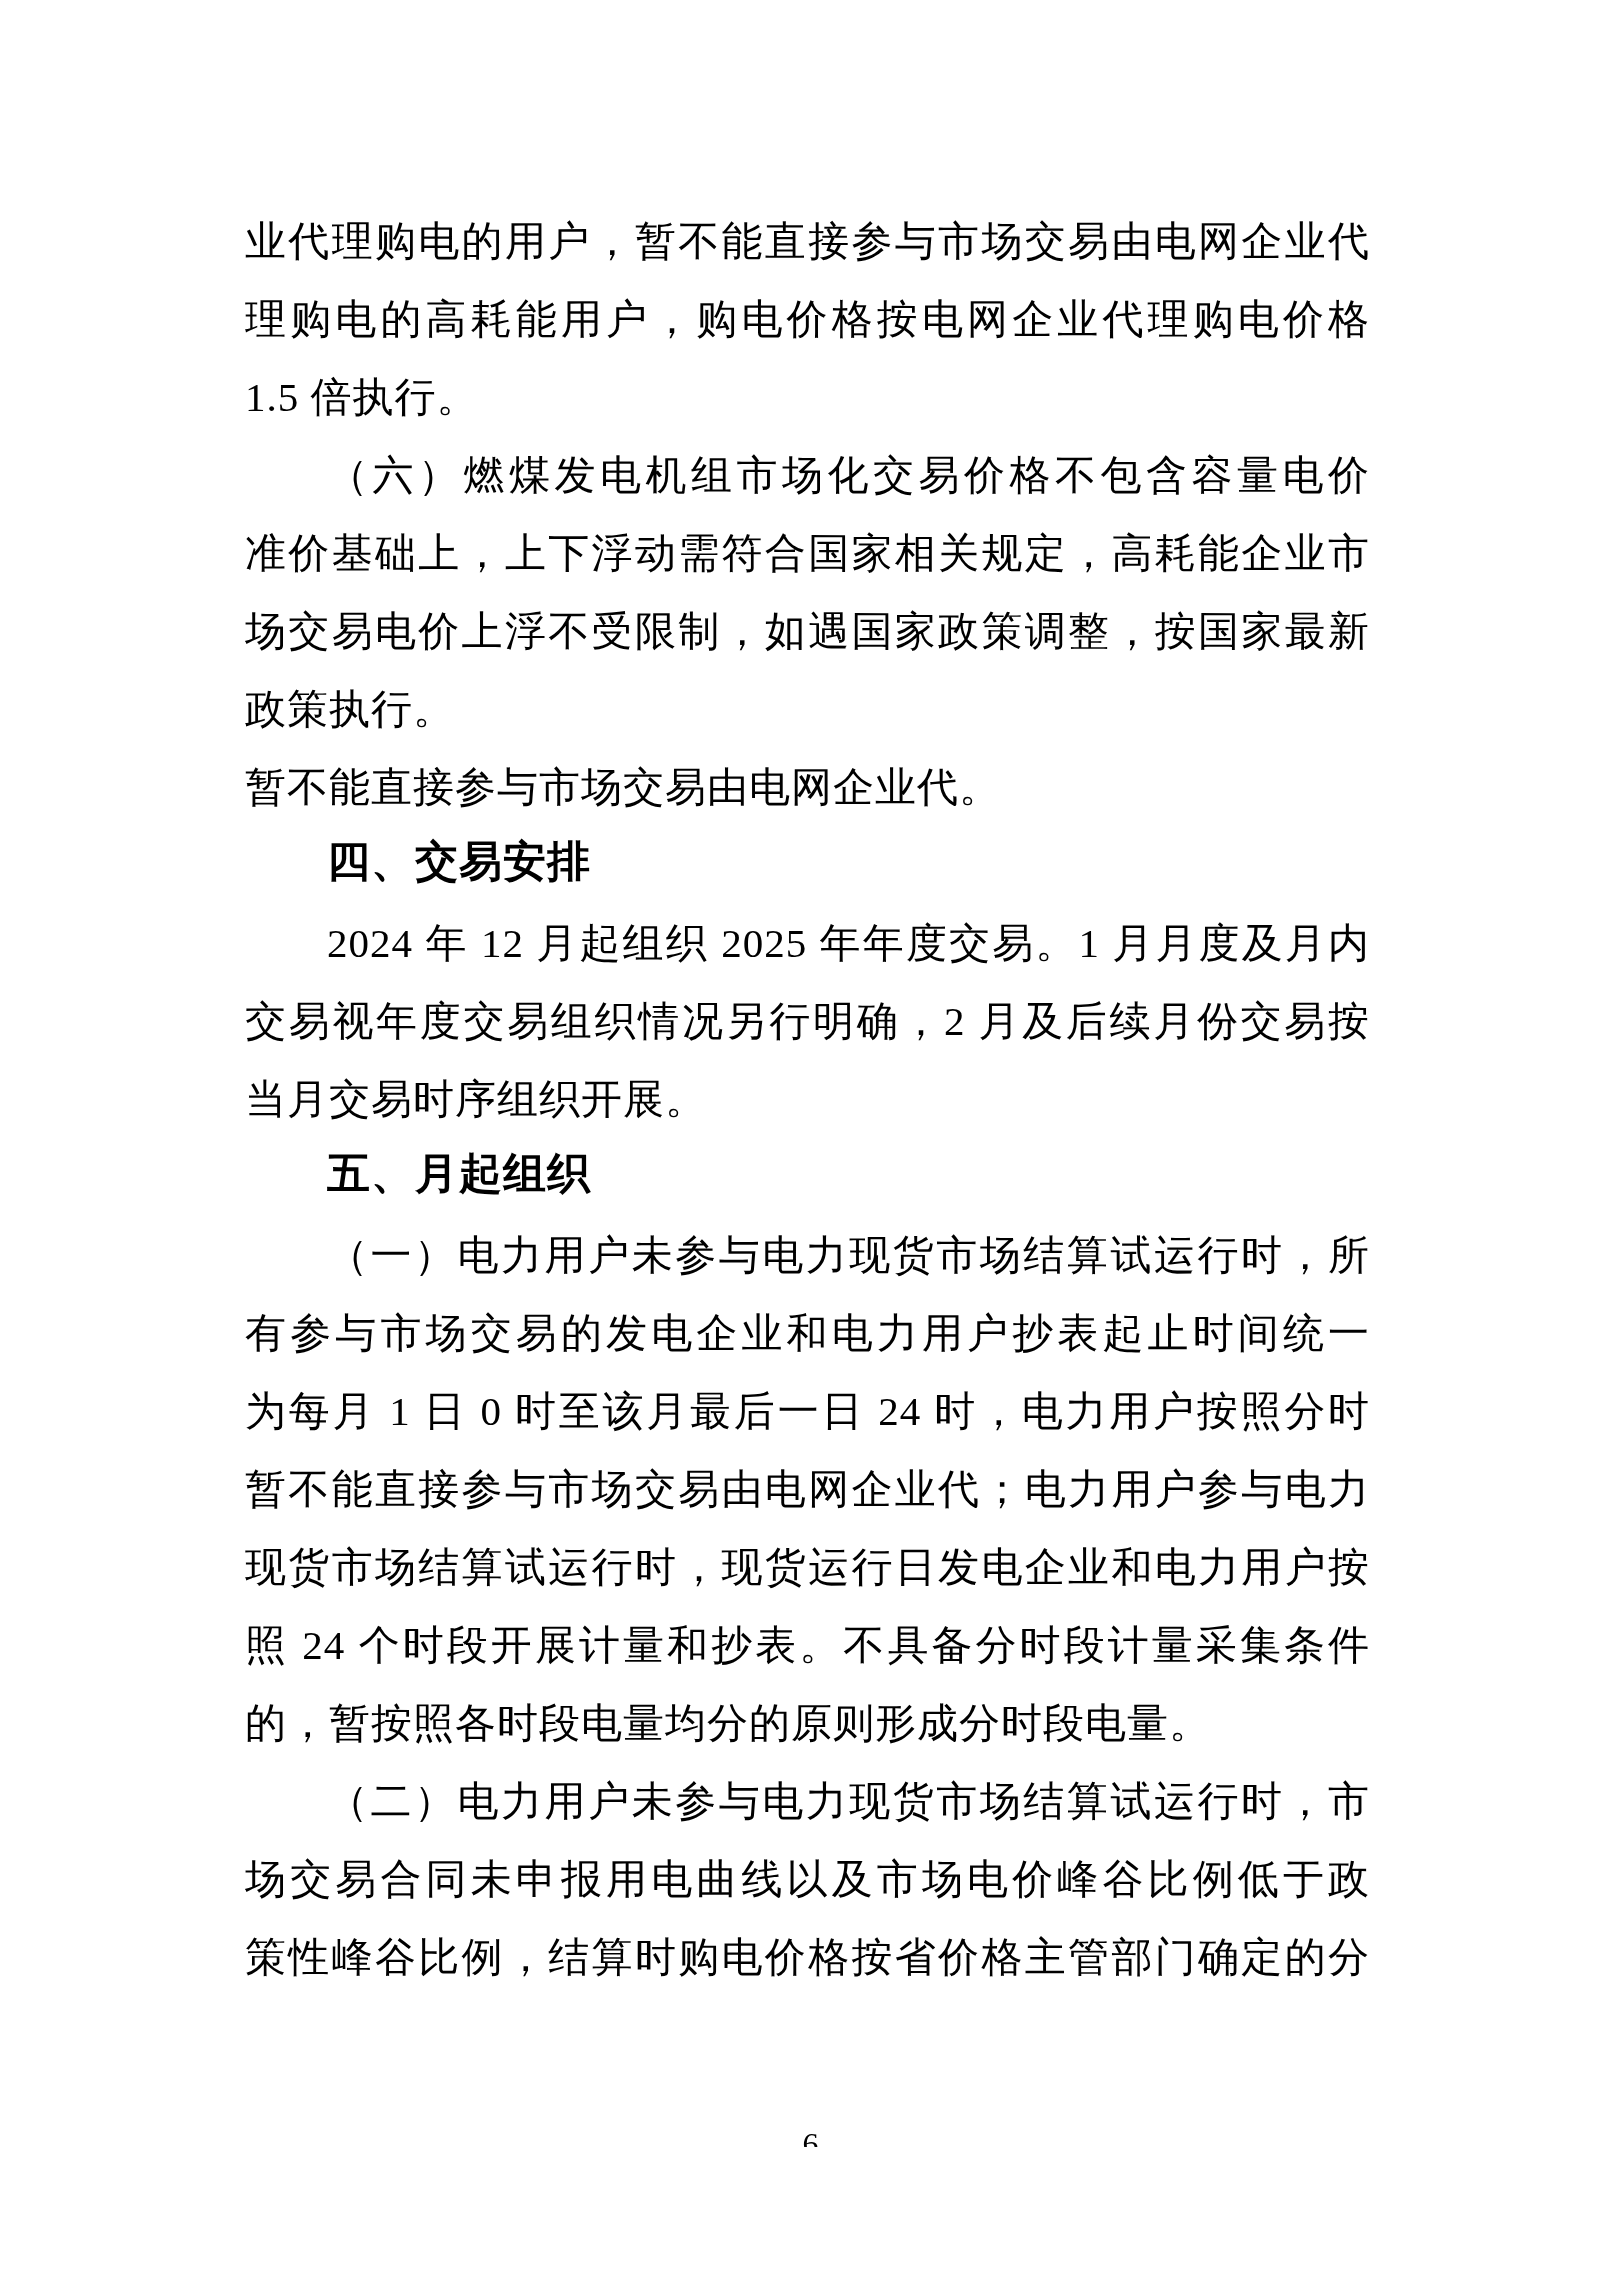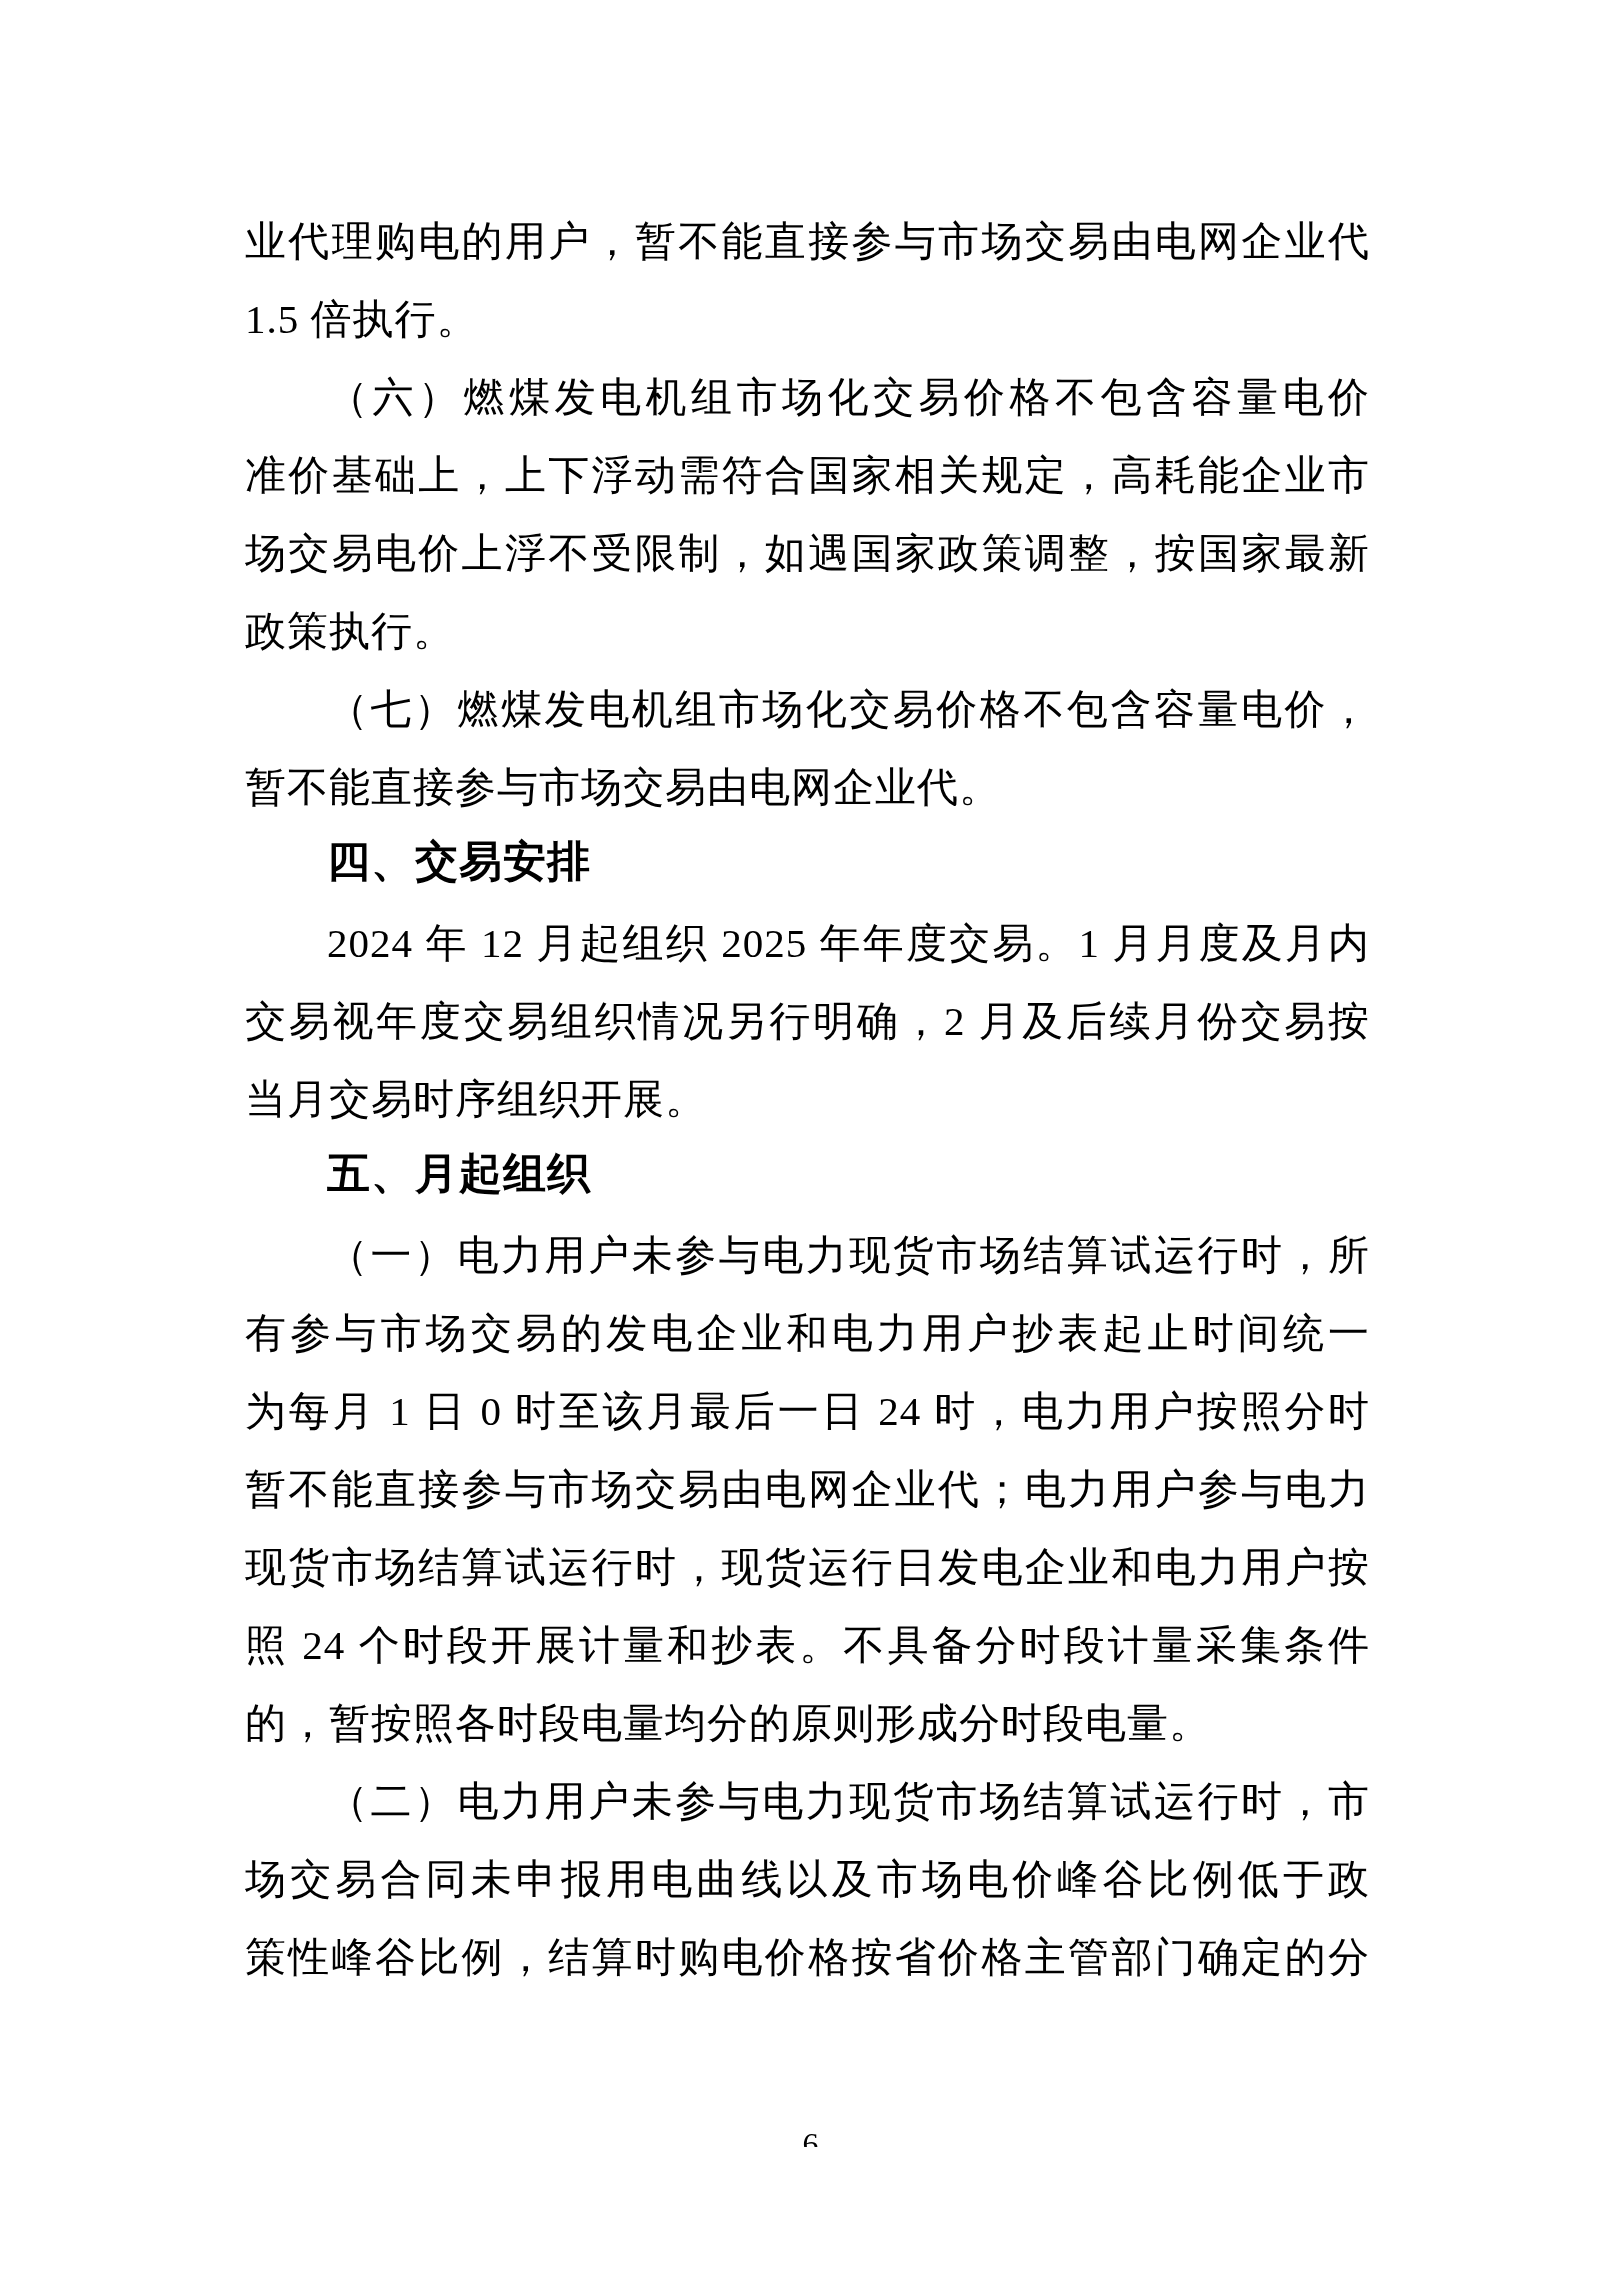--- a/index.html
+++ b/index.html
@@ -53,26 +53,26 @@
     line-height: 35px;
     font-family: "Liberation Serif", "DejaVu Serif", serif;
   }
 </style>
 </head>
 <body>
 
 <div class="page">
   <div class="text-column">
       <div class="line justify">业代理购电的用户，暂不能直接参与市场交易由电网企业代</div>
+      <div class="line justify">理购电的高耗能用户，购电价格按电网企业代理购电价格</div>
       <div class="line">1.5 倍执行。</div>
       <div class="line indent justify">（六）燃煤发电机组市场化交易价格不包含容量电价</div>
       <div class="line justify">准价基础上，上下浮动需符合国家相关规定，高耗能企业市</div>
       <div class="line justify">场交易电价上浮不受限制，如遇国家政策调整，按国家最新</div>
       <div class="line">政策执行。</div>
-      <div class="line indent justify">（七）燃煤发电机组市场化交易价格不包含容量电价，</div>
       <div class="line">暂不能直接参与市场交易由电网企业代。</div>
       <div class="line heading indent">四、交易安排</div>
       <div class="line indent justify">2024 年 12 月起组织 2025 年年度交易。1 月月度及月内</div>
       <div class="line justify">交易视年度交易组织情况另行明确，2 月及后续月份交易按</div>
       <div class="line">当月交易时序组织开展。</div>
       <div class="line heading indent">五、月起组织</div>
       <div class="line indent justify">（一）电力用户未参与电力现货市场结算试运行时，所</div>
       <div class="line justify">有参与市场交易的发电企业和电力用户抄表起止时间统一</div>
       <div class="line justify">为每月 1 日 0 时至该月最后一日 24 时，电力用户按照分时</div>
       <div class="line justify">暂不能直接参与市场交易由电网企业代；电力用户参与电力</div>

